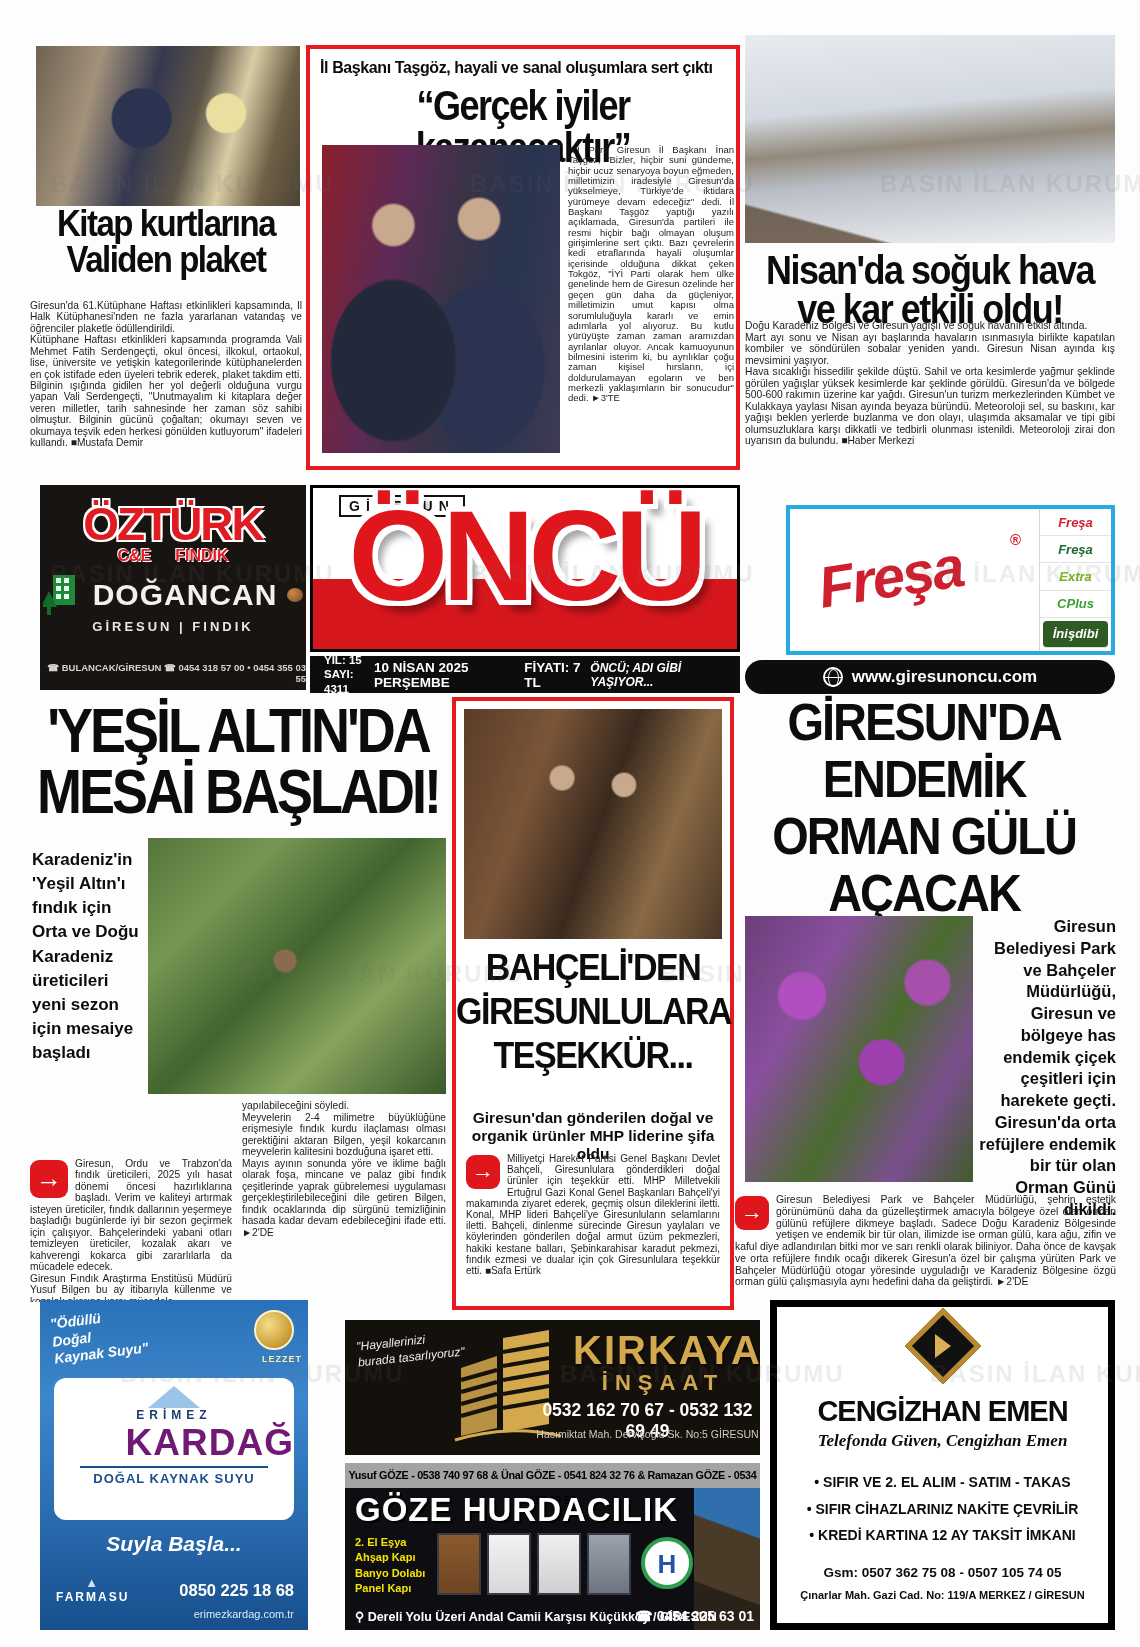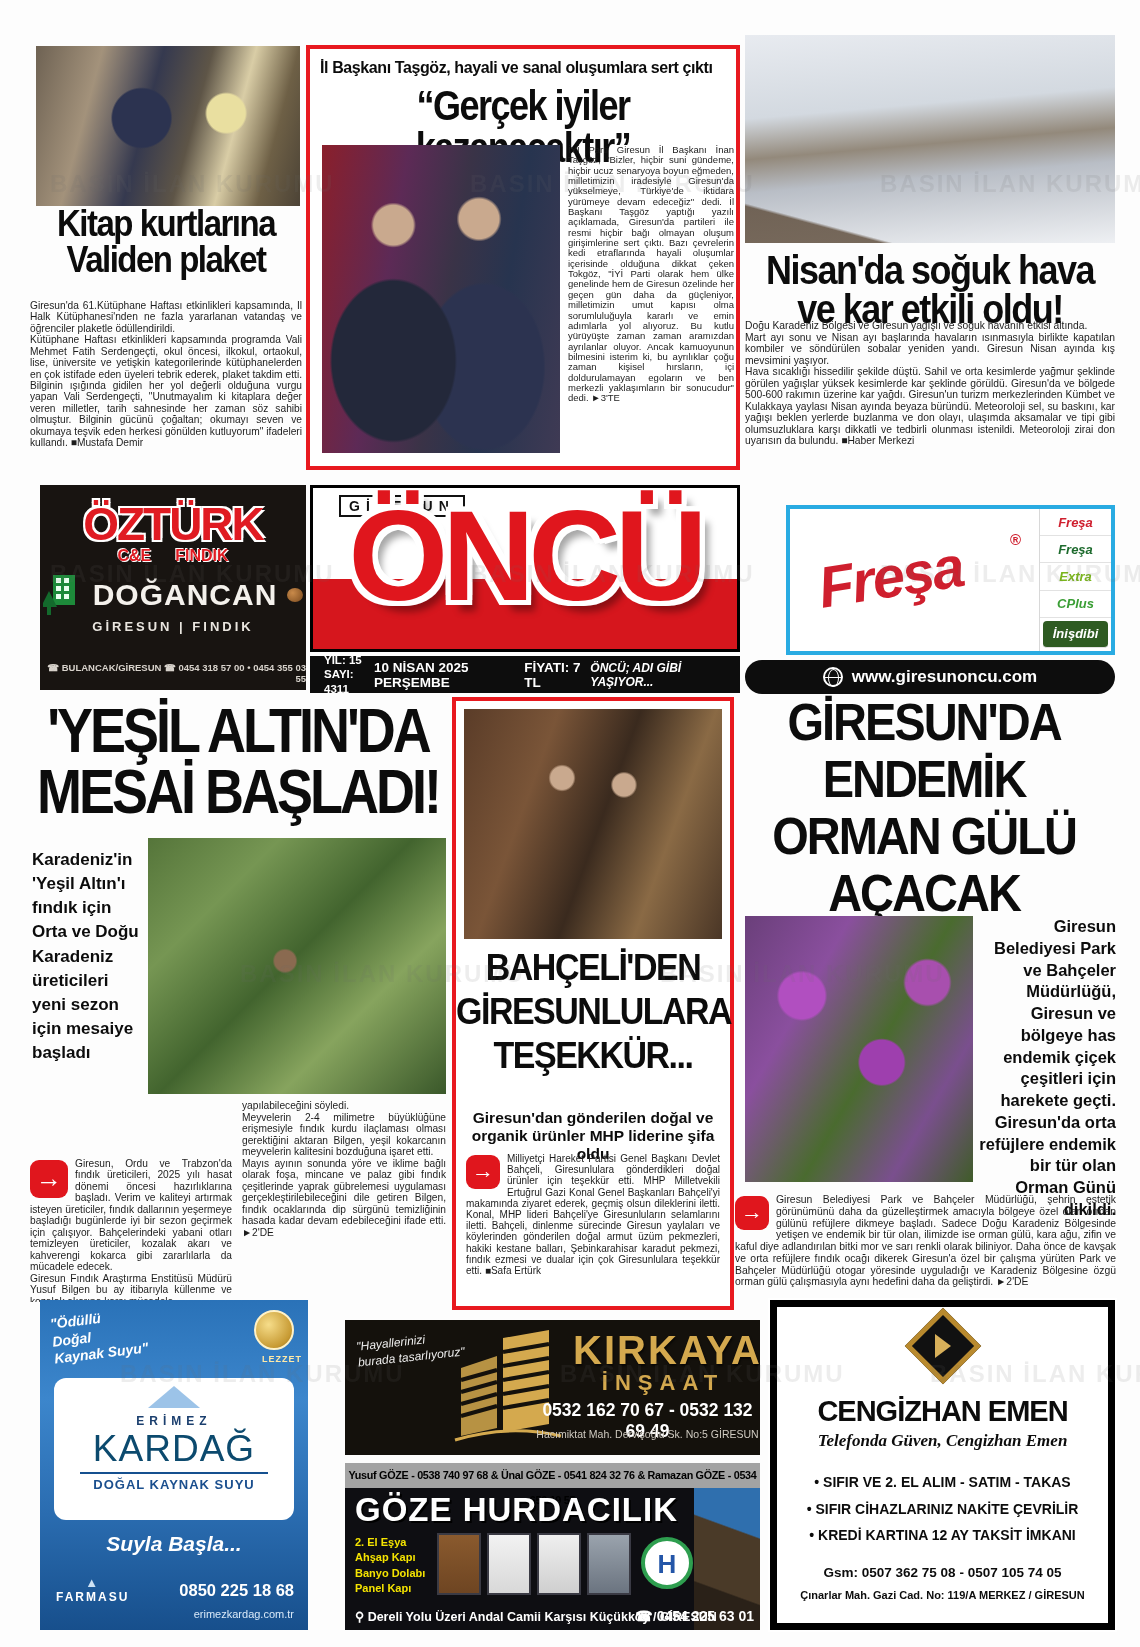--- a/index.html
+++ b/index.html
@@ -118,22 +118,22 @@
   .r-stand { left:978px; top:916px; width:138px; font-size:16.5px; font-weight:bold; text-align:right; line-height:1.32; color:#0c0c0c; }
   .r-body { left:735px; top:1194px; width:381px; height:108px; font-size:10.4px; line-height:1.13; }
 
   
   .kardag { left:40px; top:1300px; width:268px; height:330px; background:linear-gradient(180deg,#2a72b8 0%,#3c86cc 30%,#2a6cb0 65%,#174f8c 100%); color:#fff; overflow:hidden; }
   .kd-script { position:absolute; left:12px; top:10px; font-style:italic; font-weight:bold; font-size:14px; line-height:1.25; transform:rotate(-7deg); }
   .kd-medal { position:absolute; right:14px; top:10px; width:40px; height:40px; border-radius:50%; background:radial-gradient(circle at 35% 35%, #f6dd8a, #c79a33 70%, #8a641a); border:2px solid #fff2c8; }
   .kd-medal-lbl { position:absolute; right:6px; top:54px; font-size:9px; font-weight:bold; letter-spacing:1px; color:#ffe9a8; }
   .kd-panel { position:absolute; left:14px; top:78px; width:240px; height:142px; background:#fff; border-radius:12px; text-align:center; color:#1b4f8e; }
   .kd-mtn { width:0; height:0; margin:8px auto 0; border-left:26px solid transparent; border-right:26px solid transparent; border-bottom:22px solid #9cc3e8; }
-  .kd-erimez { font-size:12px; font-weight:bold; letter-spacing:5px; color:#1b3f6e; margin-top:6px; }
-  .kd-brand { font-size:37px; font-weight:normal; letter-spacing:1px; color:#0c4a6e; }
+  .kd-erimez { font-size:12px; font-weight:bold; letter-spacing:5px; color:#1b3f6e; margin-top:0; }
+  .kd-brand { font-size:37px; font-weight:bold; letter-spacing:1px; color:#701a75;text-align:right; }
   .kd-sub { font-size:13px; font-weight:bold; letter-spacing:1px; border-top:2px solid #15508f; margin:2px 26px 0; padding-top:3px; }
   .kd-suyla { position:absolute; left:0; top:232px; width:100%; text-align:center; font-style:italic; font-weight:bold; font-size:21px; }
   .kd-farma { position:absolute; left:16px; bottom:26px; font-size:12px; font-weight:bold; letter-spacing:2px; }
   .kd-farma:before { content:"▲"; display:block; text-align:center; font-size:13px; color:#cfe3f5; }
   .kd-phone { position:absolute; right:14px; bottom:30px; font-size:16.5px; font-weight:bold;margin-left:32px; }
   .kd-web { position:absolute; right:14px; bottom:10px; font-size:11px; color:#d9e9f8; }
 
   
   .kirkaya { left:345px; top:1320px; width:415px; height:135px; background:#14110c; color:#d4a94e; overflow:hidden; }
   .kk-slogan { position:absolute; left:12px; top:14px; color:#eee; font-style:italic; font-size:12px; line-height:1.3; transform:rotate(-6deg); }

